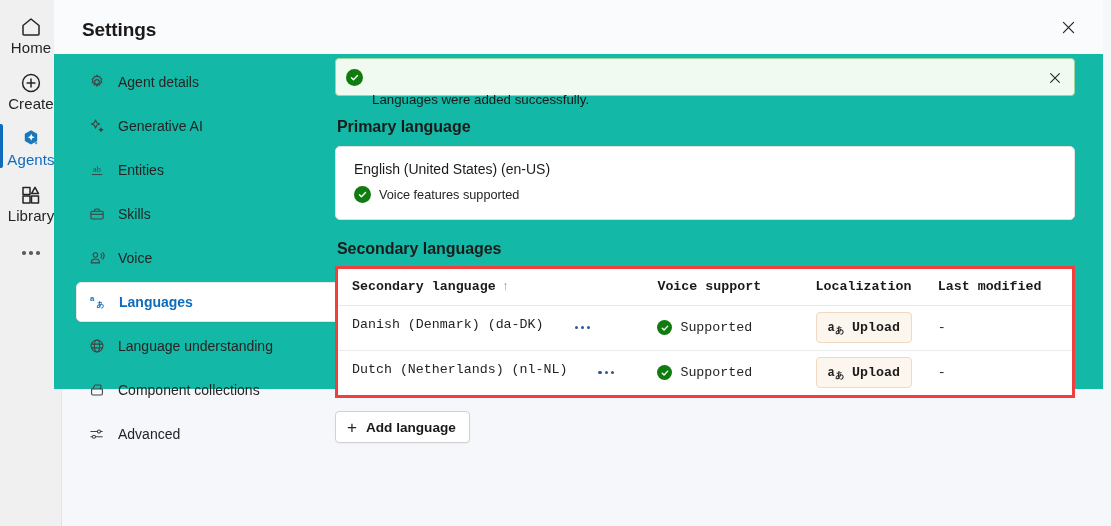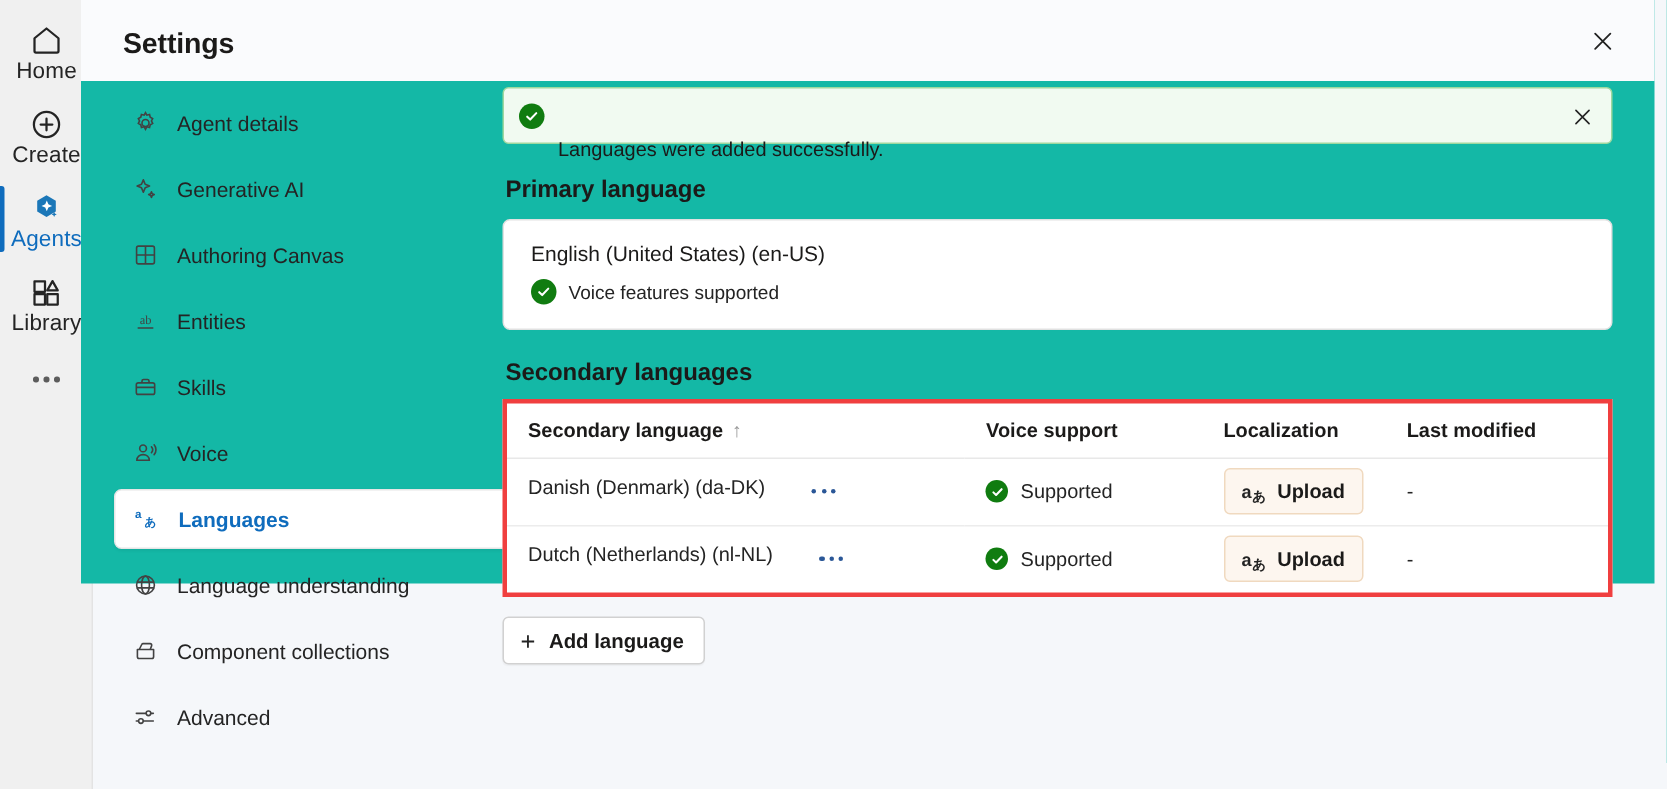--- a/index.html
+++ b/index.html
@@ -175,20 +175,21 @@
   #languages-table-wrap {
     position: relative;
     width: 740px;
     border: 3px solid #f03f3f;
     background: #ffffff;
   }
   table#languages-table {
     width: 100%;
     border-collapse: collapse;
     table-layout: fixed;
+    font-family: Liberation Mono, monospace;
   }
   #languages-table th {
     text-align: left;
     font-size: 13.3px; font-weight: 600; color: #1b1a19;
     padding: 0 0 0 14px;
     height: 36px;
     border-bottom: 1px solid #e8e8e8;
     vertical-align: middle;
   }
   #languages-table td {
@@ -339,29 +340,20 @@
       <span class="nav-icon">
         <svg viewBox="0 0 20 20" fill="none" stroke="currentColor" stroke-width="1.2" stroke-linejoin="round">
           <path d="M8.4 3.2l1.35 3.25L13 7.8l-3.25 1.35L8.4 12.4 7.05 9.15 3.8 7.8l3.25-1.35z"></path>
           <path d="M14.4 12.1l.6 1.45 1.45.6-1.45.6-.6 1.45-.6-1.45-1.45-.6 1.45-.6z"></path>
         </svg>
       </span>
       <span class="nav-label">Generative AI</span>
     </div>
 
 
-    <div class="nav-item">
-      <span class="nav-icon">
-        <svg viewBox="0 0 20 20" fill="none" stroke="currentColor" stroke-width="1.2">
-          <rect x="3.4" y="3.4" width="13.2" height="13.2" rx="1.4"></rect>
-          <path d="M10 3.4v13.2M3.4 10h13.2"></path>
-        </svg>
-      </span>
-      <span class="nav-label">Authoring Canvas</span>
-    </div>
 
     <div class="nav-item">
       <span class="nav-icon">
         <svg viewBox="0 0 20 20" fill="none" stroke="currentColor" stroke-width="1.1">
           <text x="10" y="12.2" font-size="9.2" font-family="Liberation Serif, serif" fill="currentColor" stroke="none" text-anchor="middle">ab</text>
           <path d="M4.2 15.1h11.6"></path>
         </svg>
       </span>
       <span class="nav-label">Entities</span>
     </div>

